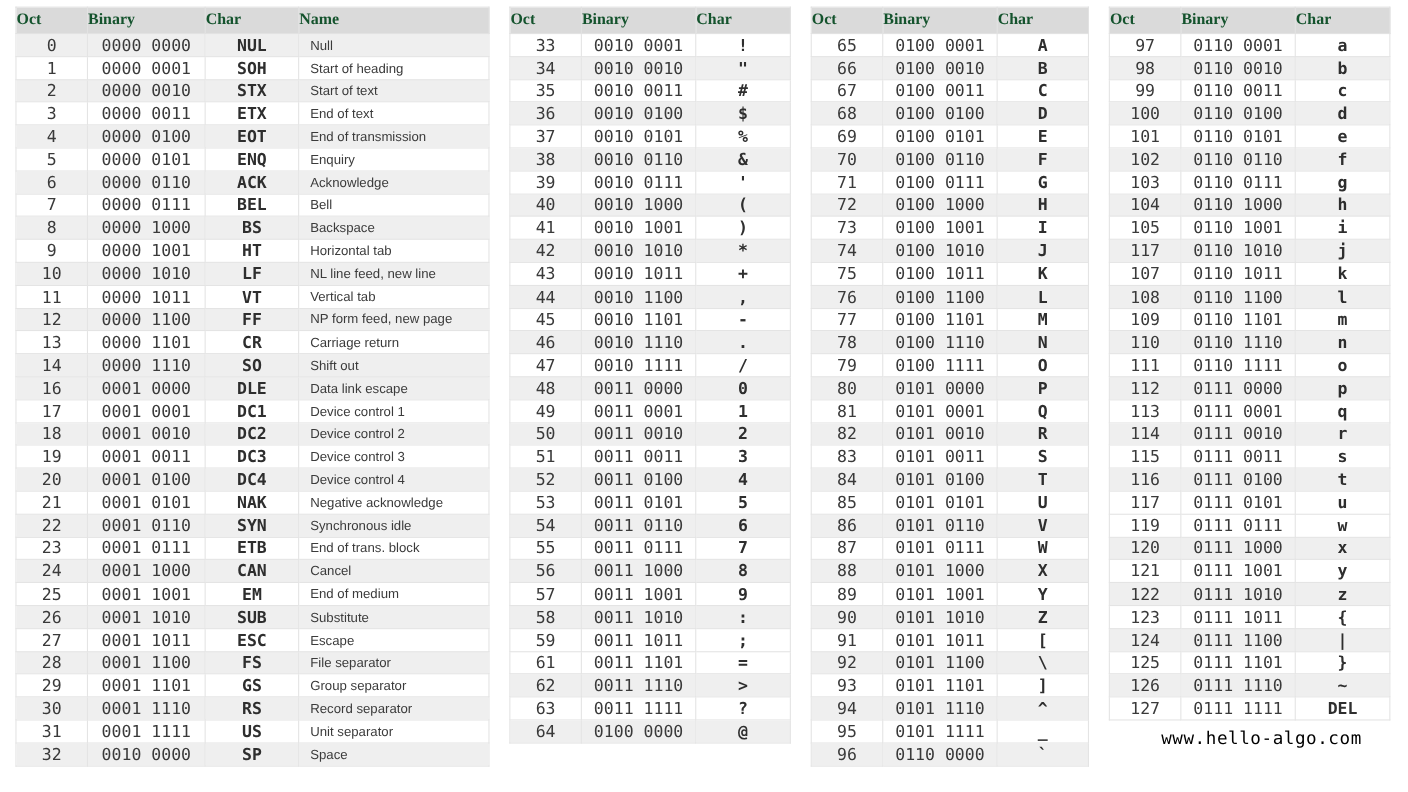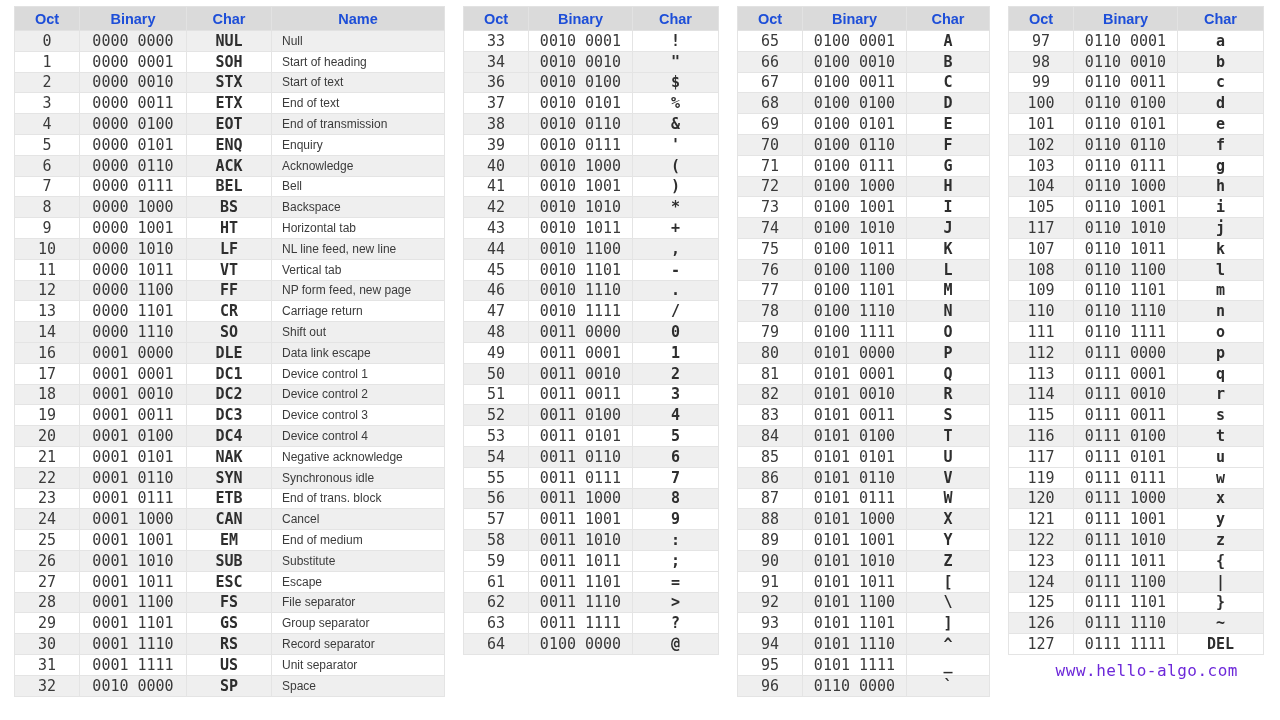--- a/index.html
+++ b/index.html
@@ -23,25 +23,25 @@
   }
   table.t1 { width: 431px; }
   table.t2 { width: 256px; }
   table.t3 { width: 253px; }
   table.t4 { width: 256px; }
 
   table.ascii th {
     background: #dadada;
     border: 1px solid #e2e2e2;
     height: 23px;
-    font-family: Liberation Sans, sans-serif;
+    font-family: Liberation Serif, serif;
     font-size: 14.5px;
     font-weight: bold;
-    color: #1d4ed8;
-    text-align: center;
+    color: #14532d;
+    text-align: left;
     padding: 0;
   }
   table.ascii td {
     border: 1px solid #e4e4e4;
     height: 19.8px;
     padding: 0;
     text-align: center;
     font-family: "DejaVu Sans Mono", monospace;
     font-size: 15px;
     color: #3a3a3a;
@@ -75,21 +75,21 @@
   .col-last {
     display: flex;
     flex-direction: column;
   }
   .watermark {
     align-self: flex-end;
     margin: 6px 26px 0 0;
     font-family: "DejaVu Sans Mono", monospace;
     font-size: 16px;
     letter-spacing: 0.5px;
-    color: #6d28d9;
+    color: #000000;
   }
 </style>
 </head>
 <body>
 
 <div class="page">
   <table class="ascii t1">
       <thead>
         <tr>
           <th class="c0">Oct</th>
@@ -305,20 +305,25 @@
         <tr>
           <td class="c0">33</td>
           <td class="c1">0010 0001</td>
           <td class="c2">!</td>
         </tr>
         <tr class="stripe">
           <td class="c0">34</td>
           <td class="c1">0010 0010</td>
           <td class="c2">"</td>
         </tr>
+        <tr>
+          <td class="c0">35</td>
+          <td class="c1">0010 0011</td>
+          <td class="c2">#</td>
+        </tr>
         <tr class="stripe">
           <td class="c0">36</td>
           <td class="c1">0010 0100</td>
           <td class="c2">$</td>
         </tr>
         <tr>
           <td class="c0">37</td>
           <td class="c1">0010 0101</td>
           <td class="c2">%</td>
         </tr>

